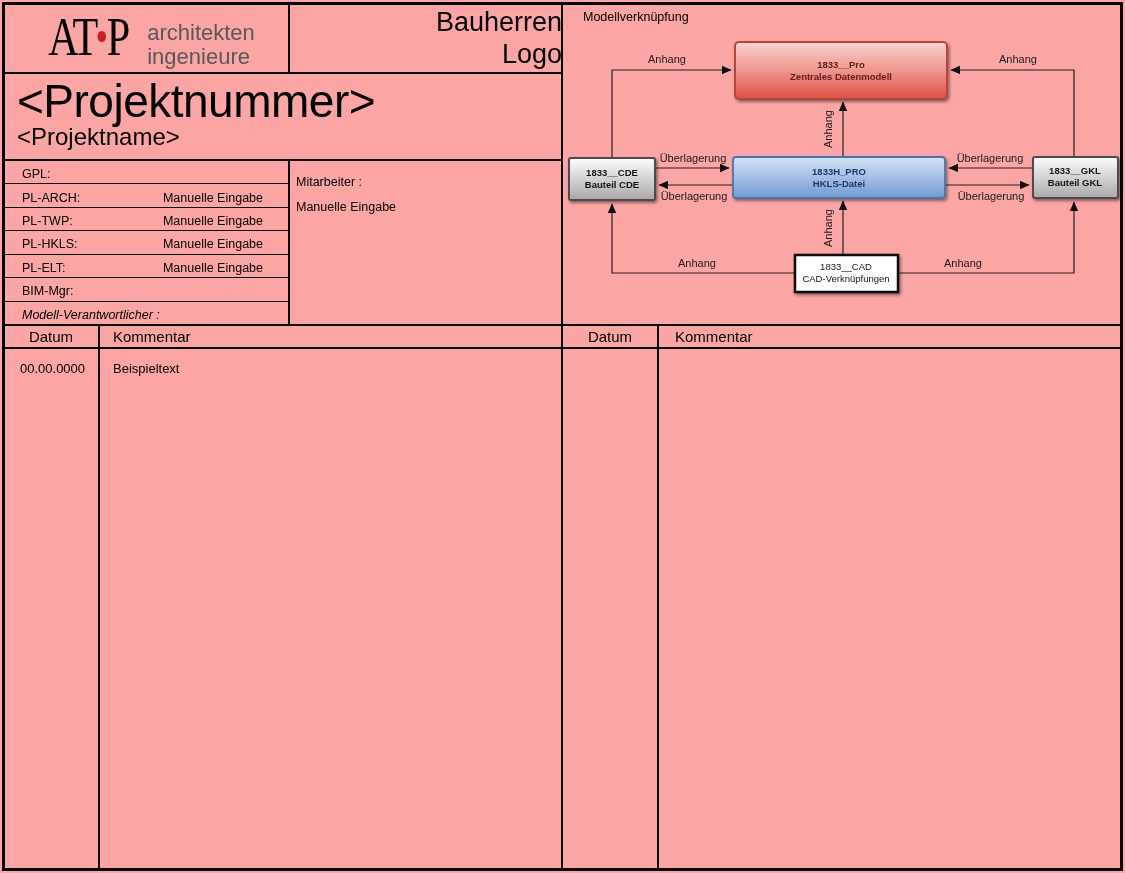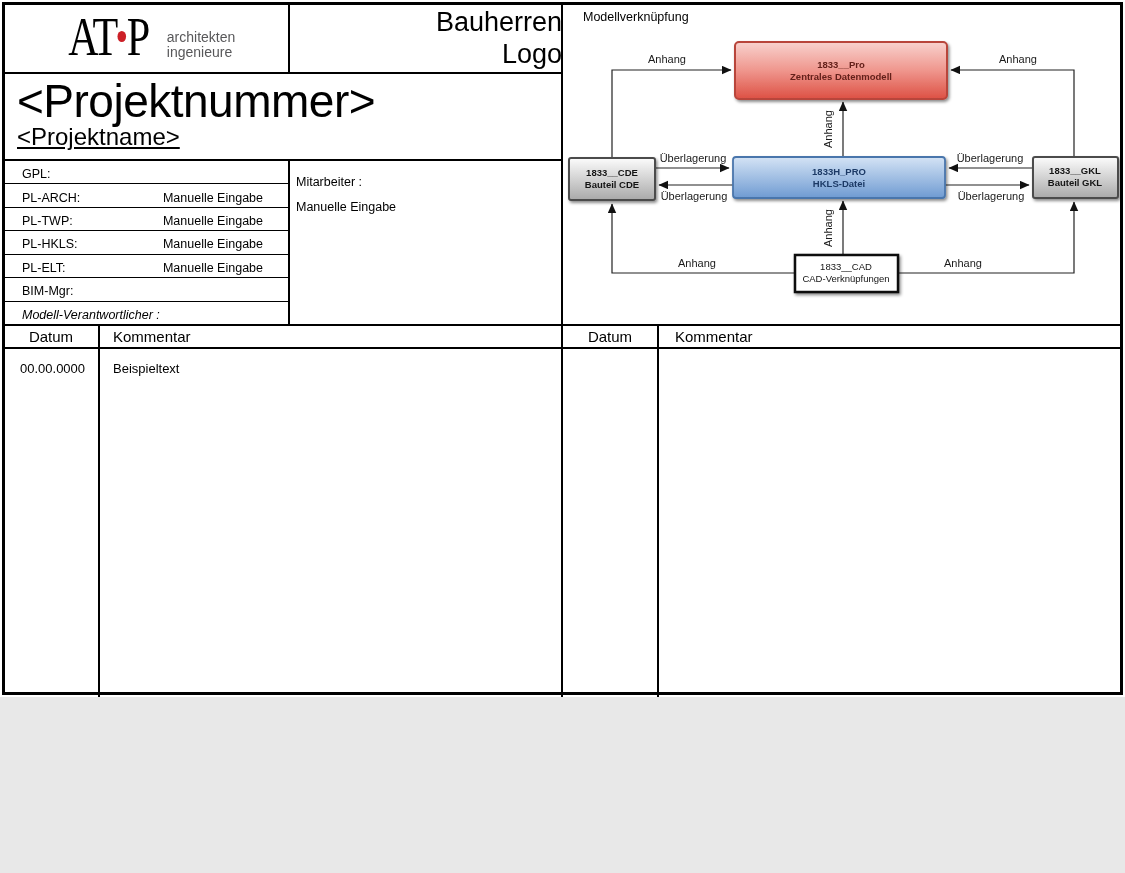--- a/index.html
+++ b/index.html
@@ -1,34 +1,34 @@
 <!DOCTYPE html>
 <html><head>
 <meta charset="utf-8">
 <style>
   html,body{margin:0;padding:0;background:#e8e8e8;}
-  .page{position:relative;width:1125px;height:697px;background:#ffffff;font-family:"Liberation Sans",sans-serif;color:#000;overflow:hidden;}
+  .page{position:relative;width:1125px;height:873px;background:#fca5a5;font-family:"Liberation Sans",sans-serif;color:#000;overflow:hidden;}
   .frame{position:absolute;inset:2px;border:3px solid #000;box-sizing:border-box;}
   .vl{position:absolute;width:2px;background:#000;}
   .hl{position:absolute;height:2px;background:#000;}
   .vl.thin{width:1.5px;}
   .hl.thin{height:1.5px;}
 
   
   .logo-cell{position:absolute;left:4px;top:4px;width:284px;height:68px;display:flex;align-items:center;justify-content:center;gap:7px;}
   .atp-mark{display:flex;align-items:baseline;font-family:"Liberation Serif",serif;font-size:54px;font-weight:500;line-height:.8;letter-spacing:-2px;transform:scaleX(.78);transform-origin:center;}
   .atp-dot{display:inline-block;width:11px;height:11px;border-radius:50%;background:#cc2027;transform:translateY(-13px);margin:0 1px;}
-  .atp-sub{font-size:14px;color:#58585a;line-height:1.08;align-self:center;margin-top:14px;}
+  .atp-sub{font-size:22px;color:#58585a;line-height:1.08;align-self:center;margin-top:14px;}
 
   
   .client-cell{position:absolute;left:290px;top:4px;width:272px;height:68px;display:flex;flex-direction:column;align-items:flex-end;justify-content:center;font-size:27px;line-height:1.2;}
 
   
   .proj-num{position:absolute;left:17px;top:74px;font-size:46px;letter-spacing:-0.5px;}
-  .proj-name{position:absolute;left:17px;top:123px;font-size:24px;text-decoration:underline;}
+  .proj-name{position:absolute;left:17px;top:123px;font-size:24px;}
 
   
   .team{position:absolute;left:4px;top:161px;width:284px;height:163px;display:flex;flex-direction:column;box-sizing:border-box;}
   .team-row{flex:1;display:flex;align-items:center;justify-content:space-between;padding:4px 25px 0 18px;font-size:12.5px;border-bottom:1.3px solid #000;}
   .team-row:last-child{border-bottom:none;font-style:italic;}
 
   
   .staff{position:absolute;left:296px;top:161px;width:260px;font-size:12.5px;}
   .staff .lbl{margin-top:14px;}
   .staff .val{margin-top:11px;}

